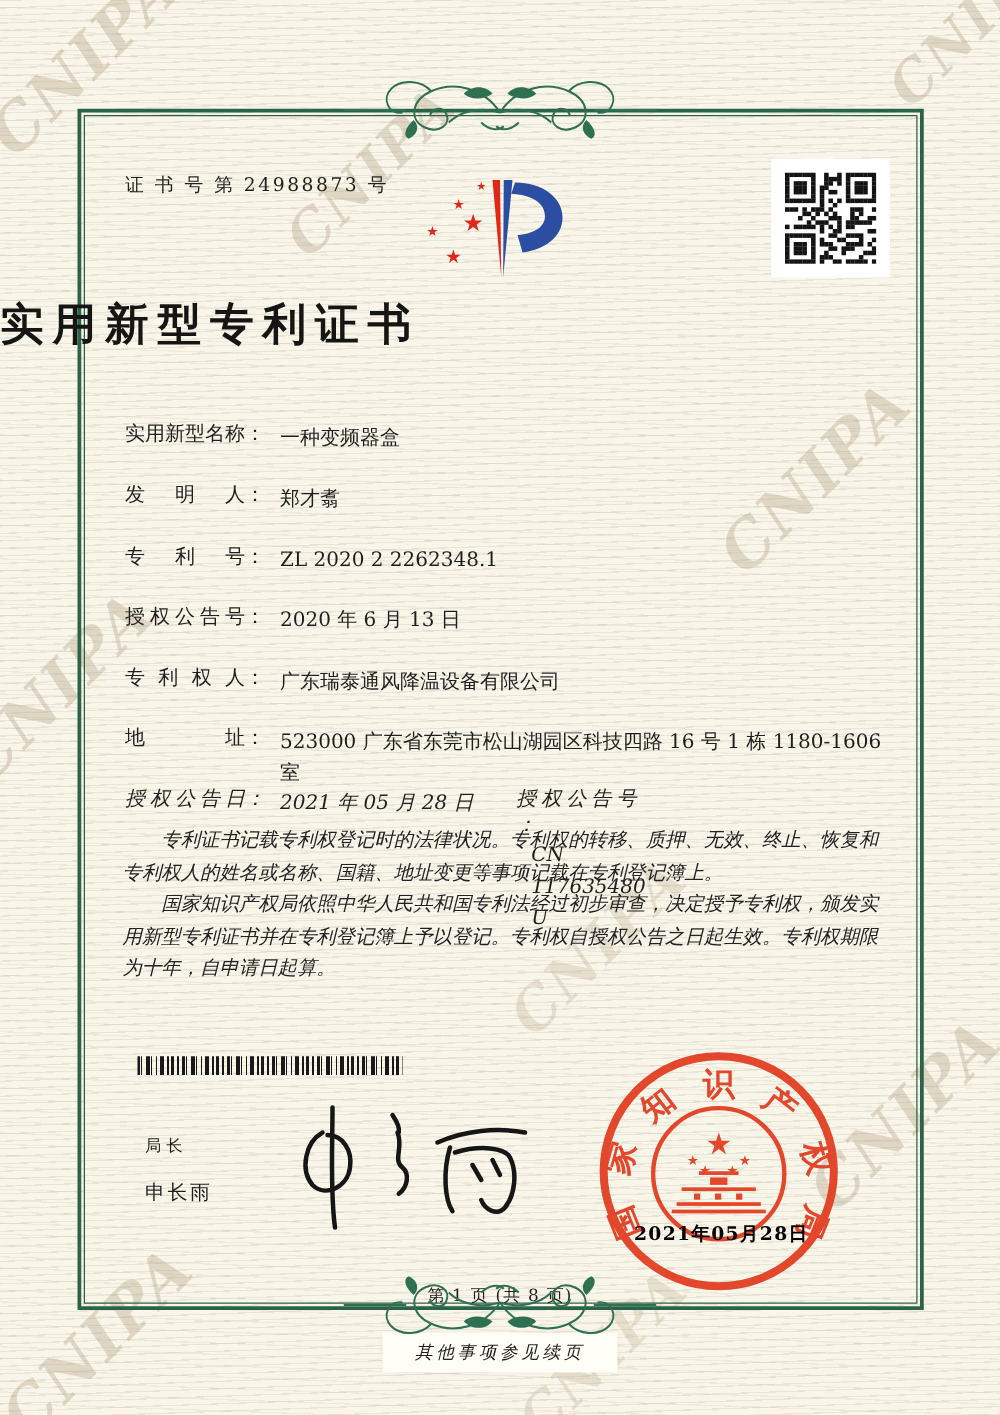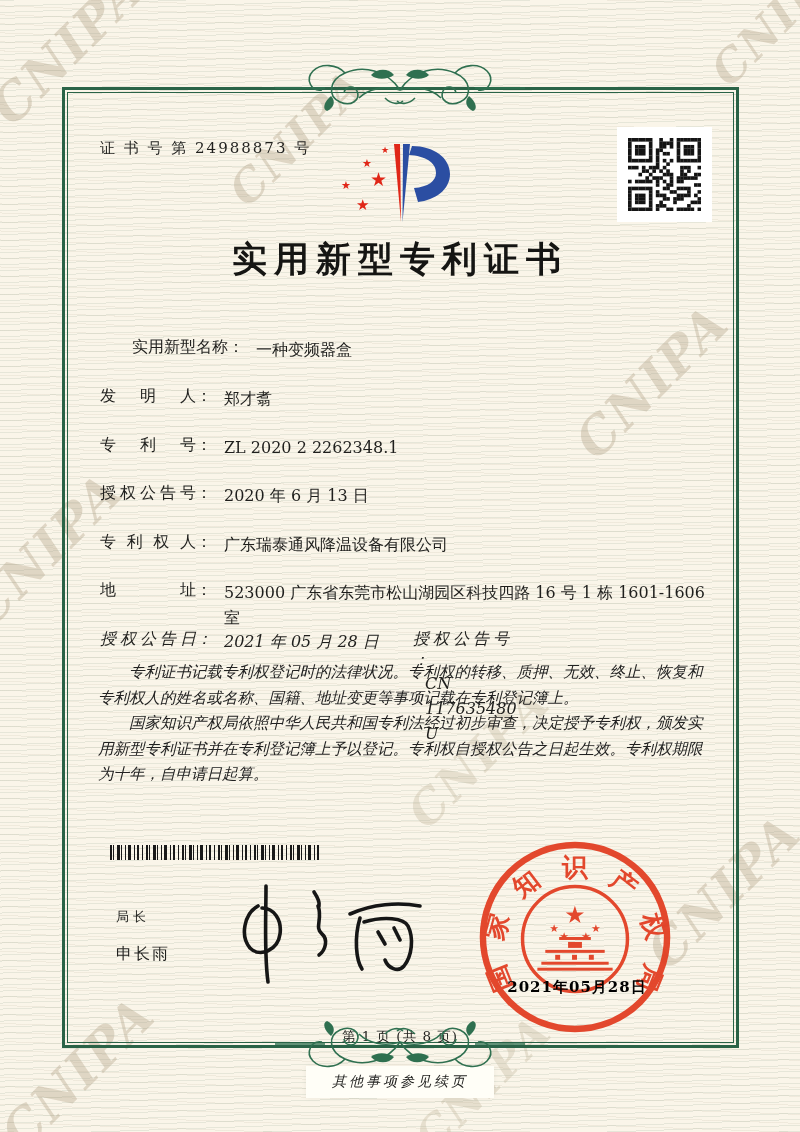--- a/index.html
+++ b/index.html
@@ -22,21 +22,21 @@
   }
   .frame{position:absolute;left:62px;top:87px;width:671px;height:955px;
     border:3px solid #2a6347;z-index:2;}
   .frame::after{content:"";position:absolute;inset:2px;border:1px solid #2a6347;}
   .ornament{position:absolute;z-index:3;}
   .certno{position:absolute;left:100px;top:139px;font-size:15px;letter-spacing:2px;z-index:2;}
   .qrbox{position:absolute;left:617px;top:127px;width:95px;height:95px;background:#ffffff;z-index:2;}
   .qrbox svg{position:absolute;left:11px;top:11px;}
   .logo{position:absolute;left:330px;top:130px;width:150px;height:105px;z-index:2;}
   .logo .star{position:absolute;color:#e02718;line-height:1;}
-  .title{position:absolute;left:0;right:0;top:236px;text-align:center;
+  .title{position:absolute;left:0;right:0;top:236px;text-align:left;
     font-size:35px;font-weight:700;letter-spacing:7px;color:#151513;z-index:2;}
   .frow{position:absolute;left:100px;font-size:16px;z-index:2;}
   .flabel{display:inline-block;width:96px;text-align:justify;text-align-last:justify;vertical-align:top;}
   .fcolon{vertical-align:top;}
   .fval{margin-left:12px;vertical-align:top;display:inline-block;max-width:492px;line-height:25px;}
   .fgroup2{position:absolute;left:313px;top:0;}
   .paras{position:absolute;left:98px;top:660px;width:618px;z-index:2;
     font-size:15.5px;line-height:25.5px;font-style:italic;color:#222;}
   .paras p{margin:0;text-indent:2em;}
   .barcode{position:absolute;left:110px;top:845px;width:212px;height:15px;z-index:2;
@@ -330,37 +330,37 @@
     <span class="star" style="left:26px;top:68px;font-size:15px;">★</span>
     <svg style="position:absolute;left:58px;top:8px;" width="70" height="92" viewBox="0 0 70 92">
       <polygon points="6,6 12,6 13,84" fill="#e02718"></polygon>
       <polygon points="15,6 22,6 14.5,84" fill="#2b4ea2"></polygon>
       <path d="M24,8 C46,8 62,20 62,36 C62,52 47,62 30,64 L26,50 C40,49 48,43 48,35 C48,24 37,18 21,17 Z" fill="#2b4ea2"></path>
     </svg>
   </div>
 
   <div class="title">实用新型专利证书</div>
 
-  <div class="frow" style="top:337px;margin-left:32px;">
+  <div class="frow" style="top:337px;">
     <span class="flabel">实用新型名称</span><span class="fcolon">：</span><span class="fval">一种变频器盒</span>
   </div>
   <div class="frow" style="top:386px;">
     <span class="flabel">发明人</span><span class="fcolon">：</span><span class="fval">郑才翥</span>
   </div>
   <div class="frow" style="top:435px;">
     <span class="flabel">专利号</span><span class="fcolon">：</span><span class="fval">ZL 2020 2 2262348.1</span>
   </div>
   <div class="frow" style="top:483px;">
     <span class="flabel">授权公告号</span><span class="fcolon">：</span><span class="fval">2020 年 6 月 13 日</span>
   </div>
   <div class="frow" style="top:532px;">
     <span class="flabel">专利权人</span><span class="fcolon">：</span><span class="fval">广东瑞泰通风降温设备有限公司</span>
   </div>
   <div class="frow" style="top:580px;">
-    <span class="flabel">地址</span><span class="fcolon">：</span><span class="fval">523000 广东省东莞市松山湖园区科技四路 16 号 1 栋 1601-1606 室</span>
+    <span class="flabel">地址</span><span class="fcolon">：</span><span class="fval">523000 广东省东莞市松山湖园区科技四路 16 号 1 栋 1180-1606 室</span>
   </div>
   <div class="frow" style="top:629px;font-style:italic;">
     <span>
       <span class="flabel">授权公告日</span><span class="fcolon">：</span><span class="fval">2021 年 05 月 28 日</span>
     </span>
     <span class="fgroup2">
       <span class="flabel">授权公告号</span><span class="fcolon">：</span><span class="fval">CN 117635480 U</span>
     </span>
   </div>
 

